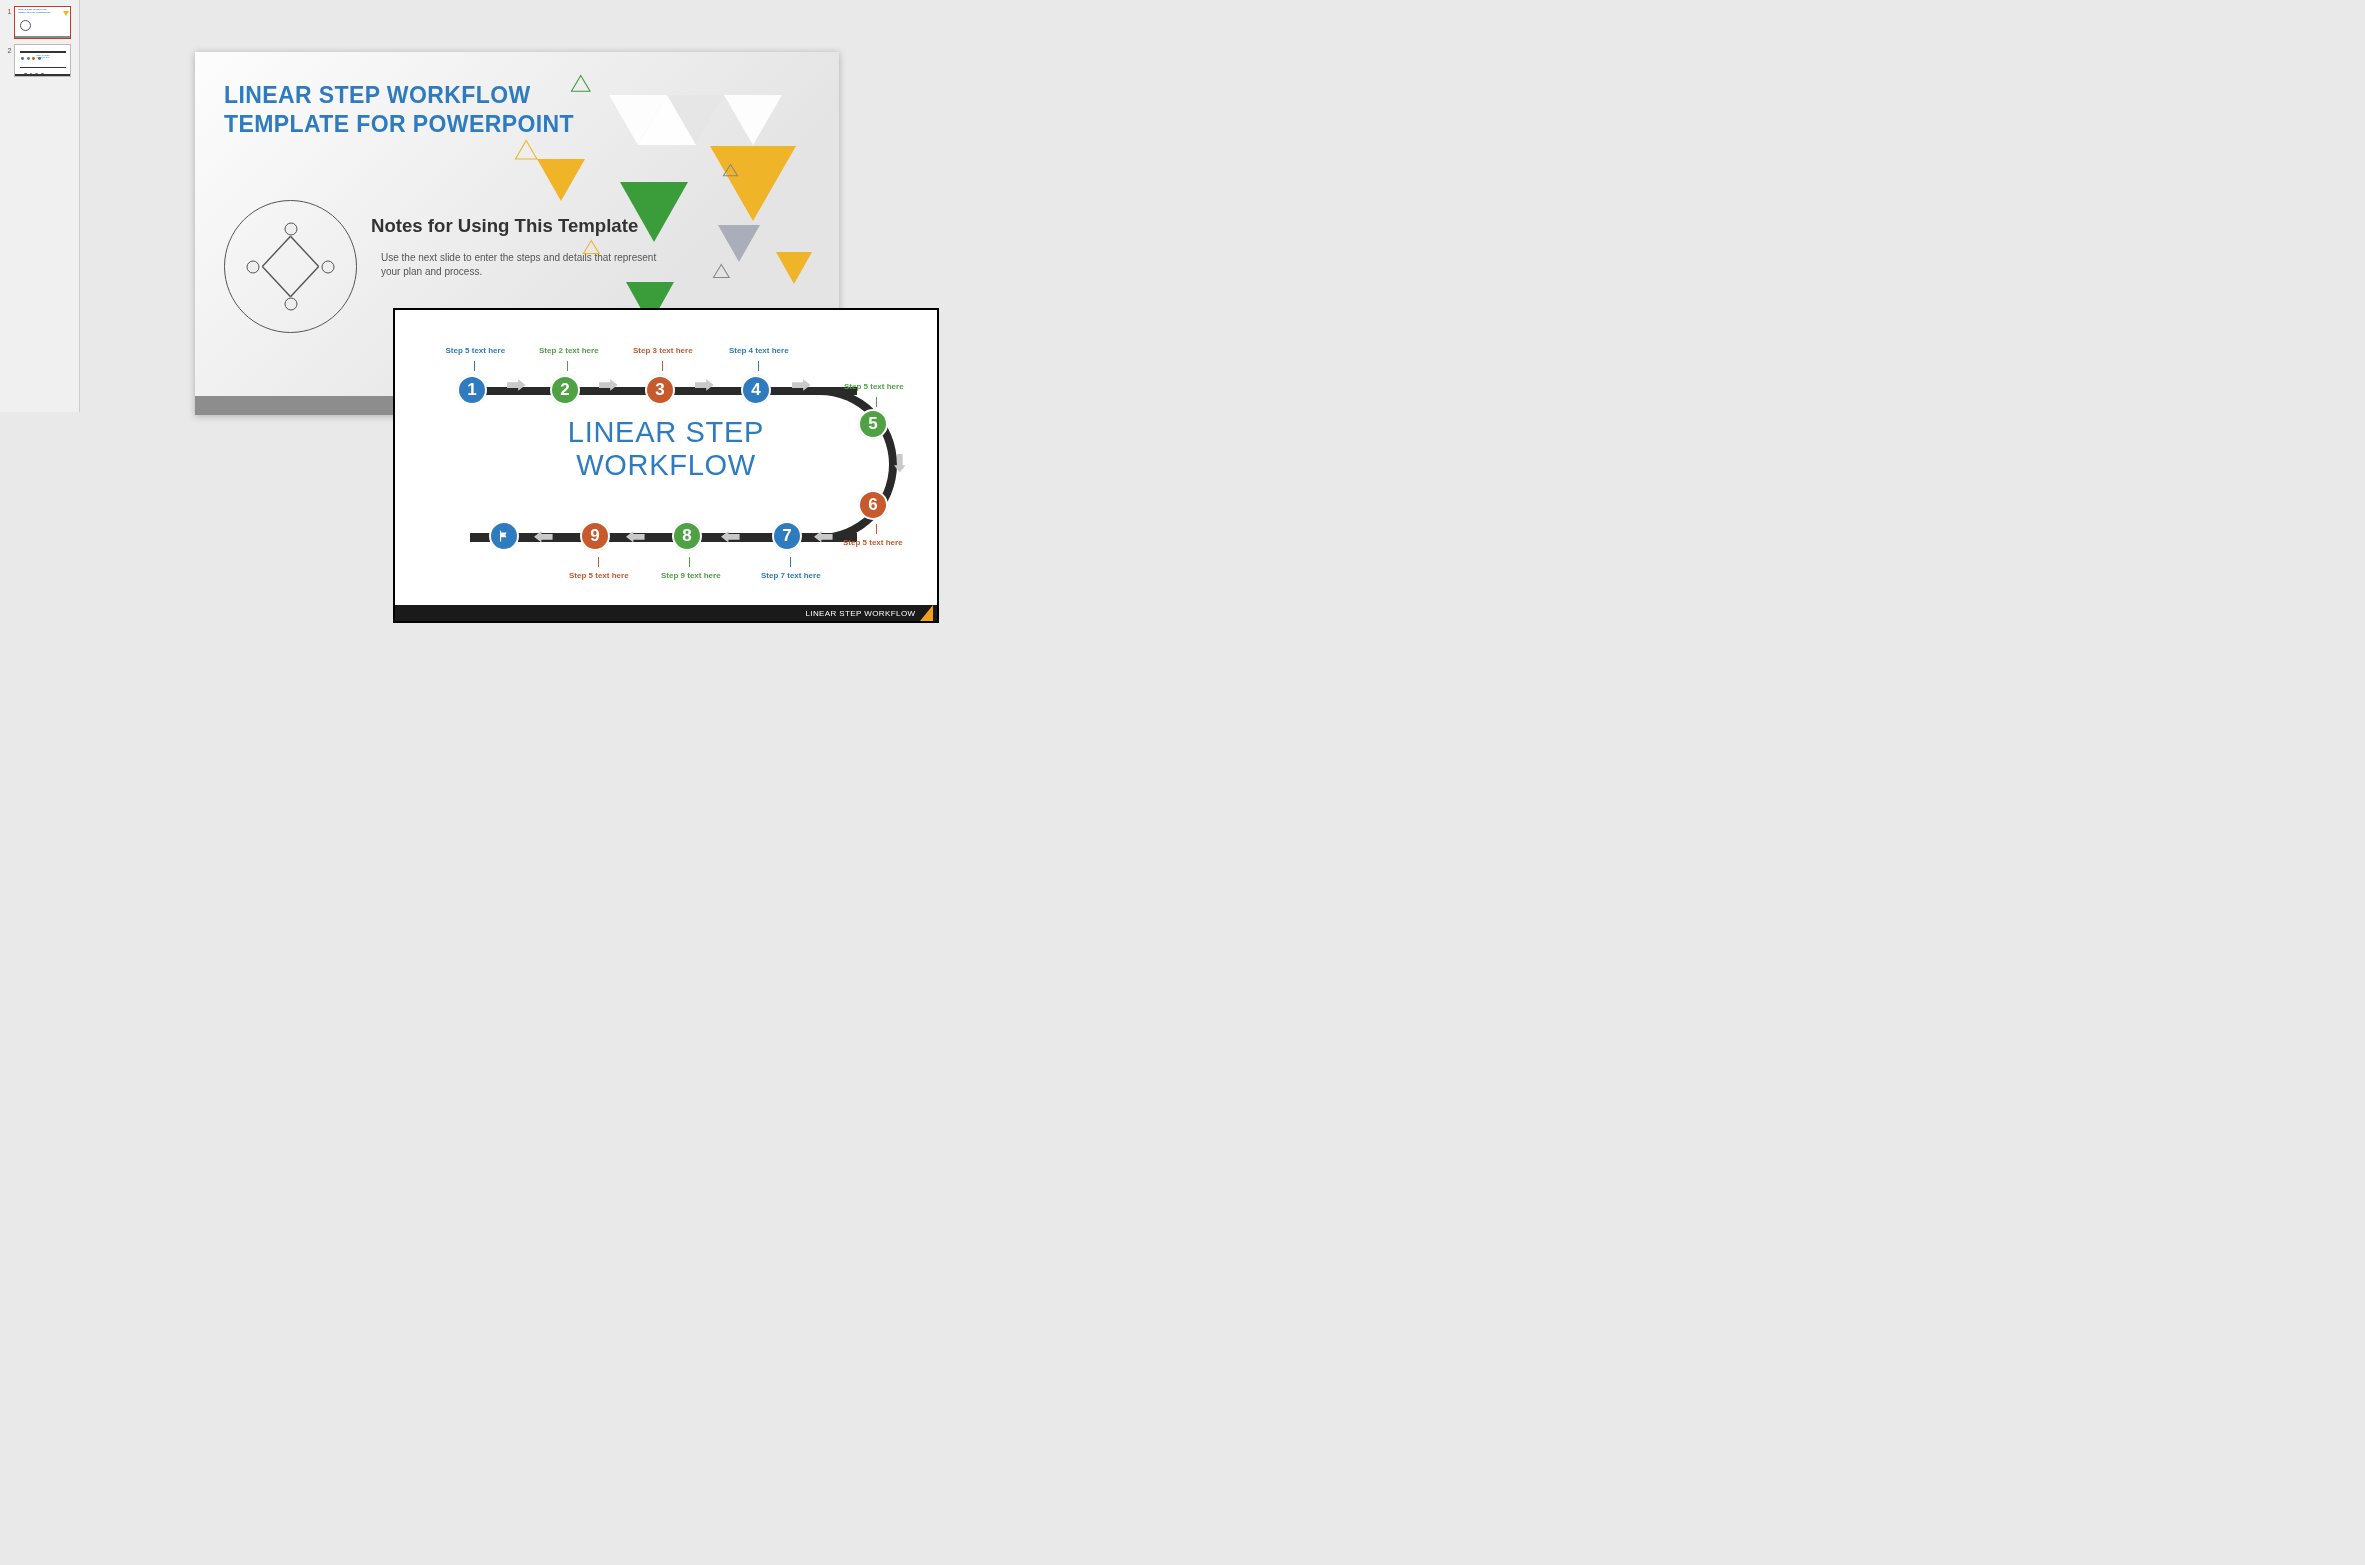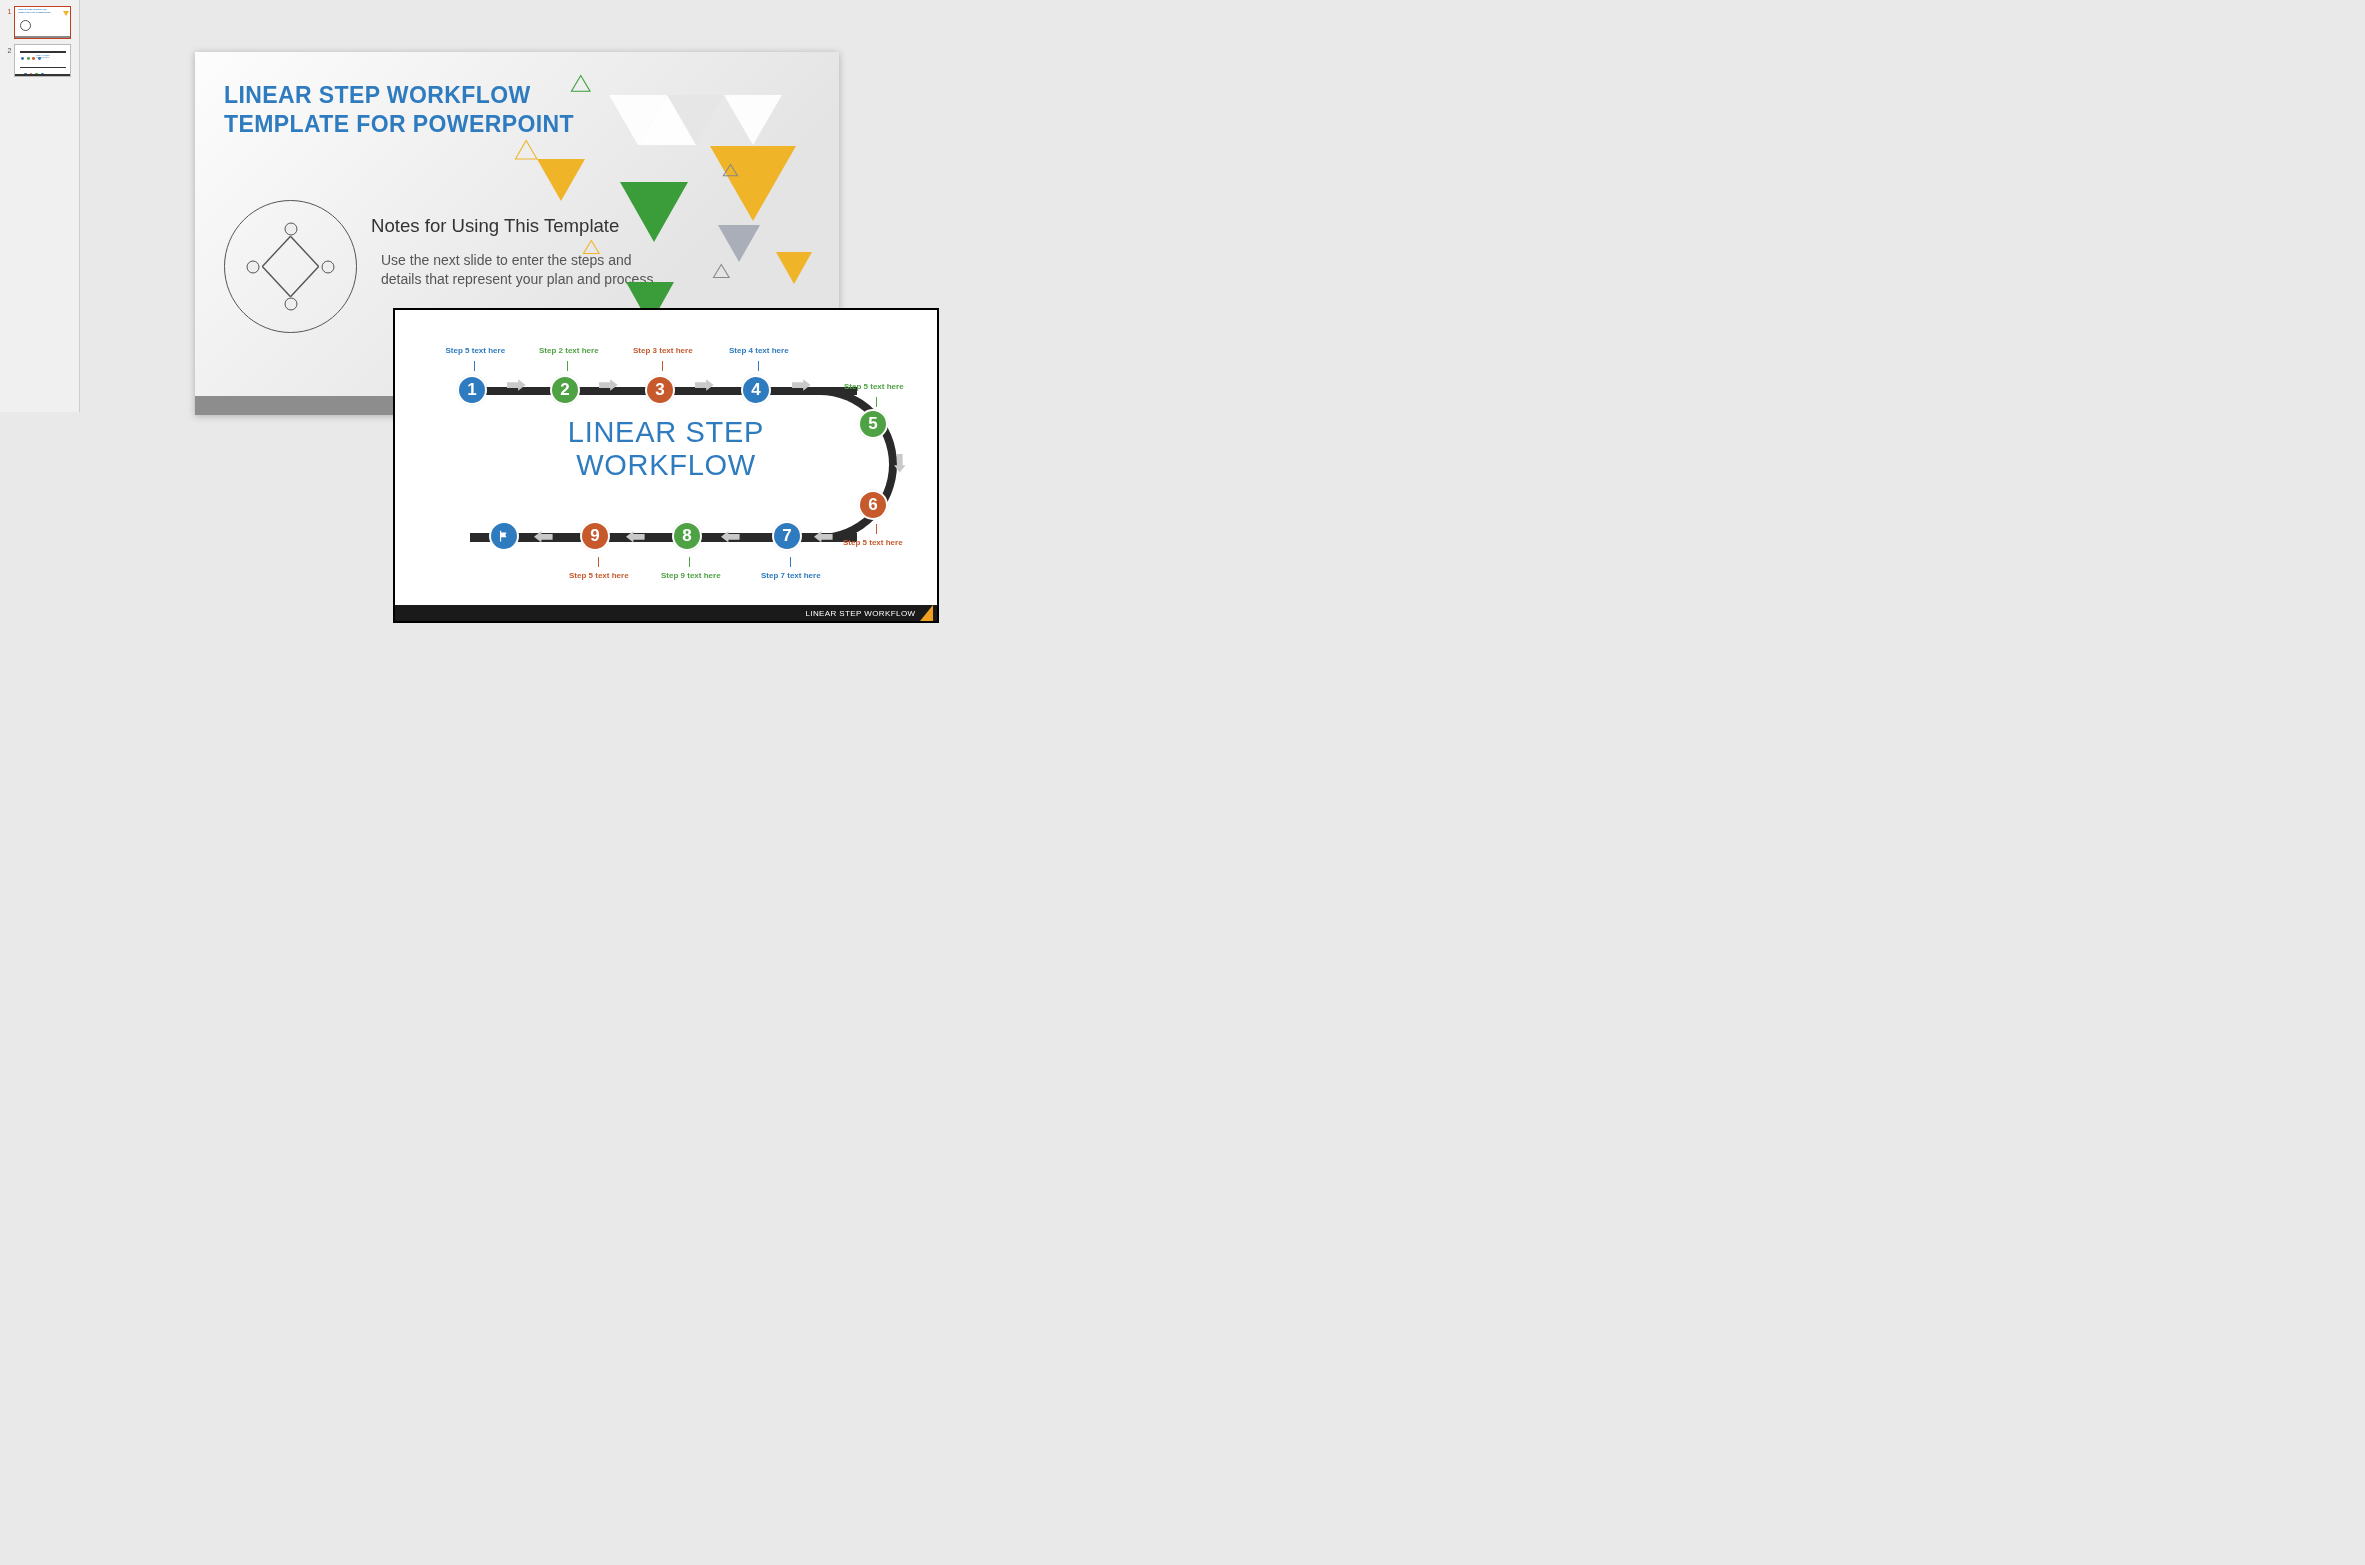--- a/index.html
+++ b/index.html
@@ -47,25 +47,25 @@
     background: linear-gradient(135deg, #fdfdfd 0%, #e4e4e4 70%);
     box-shadow: 0 1.4px 7.2px rgba(0,0,0,0.25);
   }
   .main-title {
     position: absolute; left: 29px; top: 29px;
     color: #2e7bbf; font-size: 23px; font-weight: 600; letter-spacing: 0.4px;
     line-height: 1.25;
   }
   .sub-title {
     position: absolute; left: 176px; top: 163px;
-    color: #333; font-size: 18.6px; font-weight: 400;
+    color: #333; font-size: 18.6px; font-weight: 700;
   }
   .sub-body {
     position: absolute; left: 186px; top: 199px; width: 287px;
-    color: #555; font-size: 14px; line-height: 1.35;
+    color: #555; font-size: 10px; line-height: 1.35;
   }
   .ring {
     position: absolute; left: 29px; top: 148px;
     width: 133px; height: 133px;
     border: 1.4px solid #555; border-radius: 50%;
   }
   .node { position:absolute; width:13px;height:13px;border:1.4px solid #555;border-radius:50%;background:#eee;}
   .node.n1{left:50%;top:21%;transform:translate(-50%,-50%);} 
   .node.n2{left:79%;top:50%;transform:translate(-50%,-50%);} 
   .node.n3{left:50%;top:79%;transform:translate(-50%,-50%);} 

